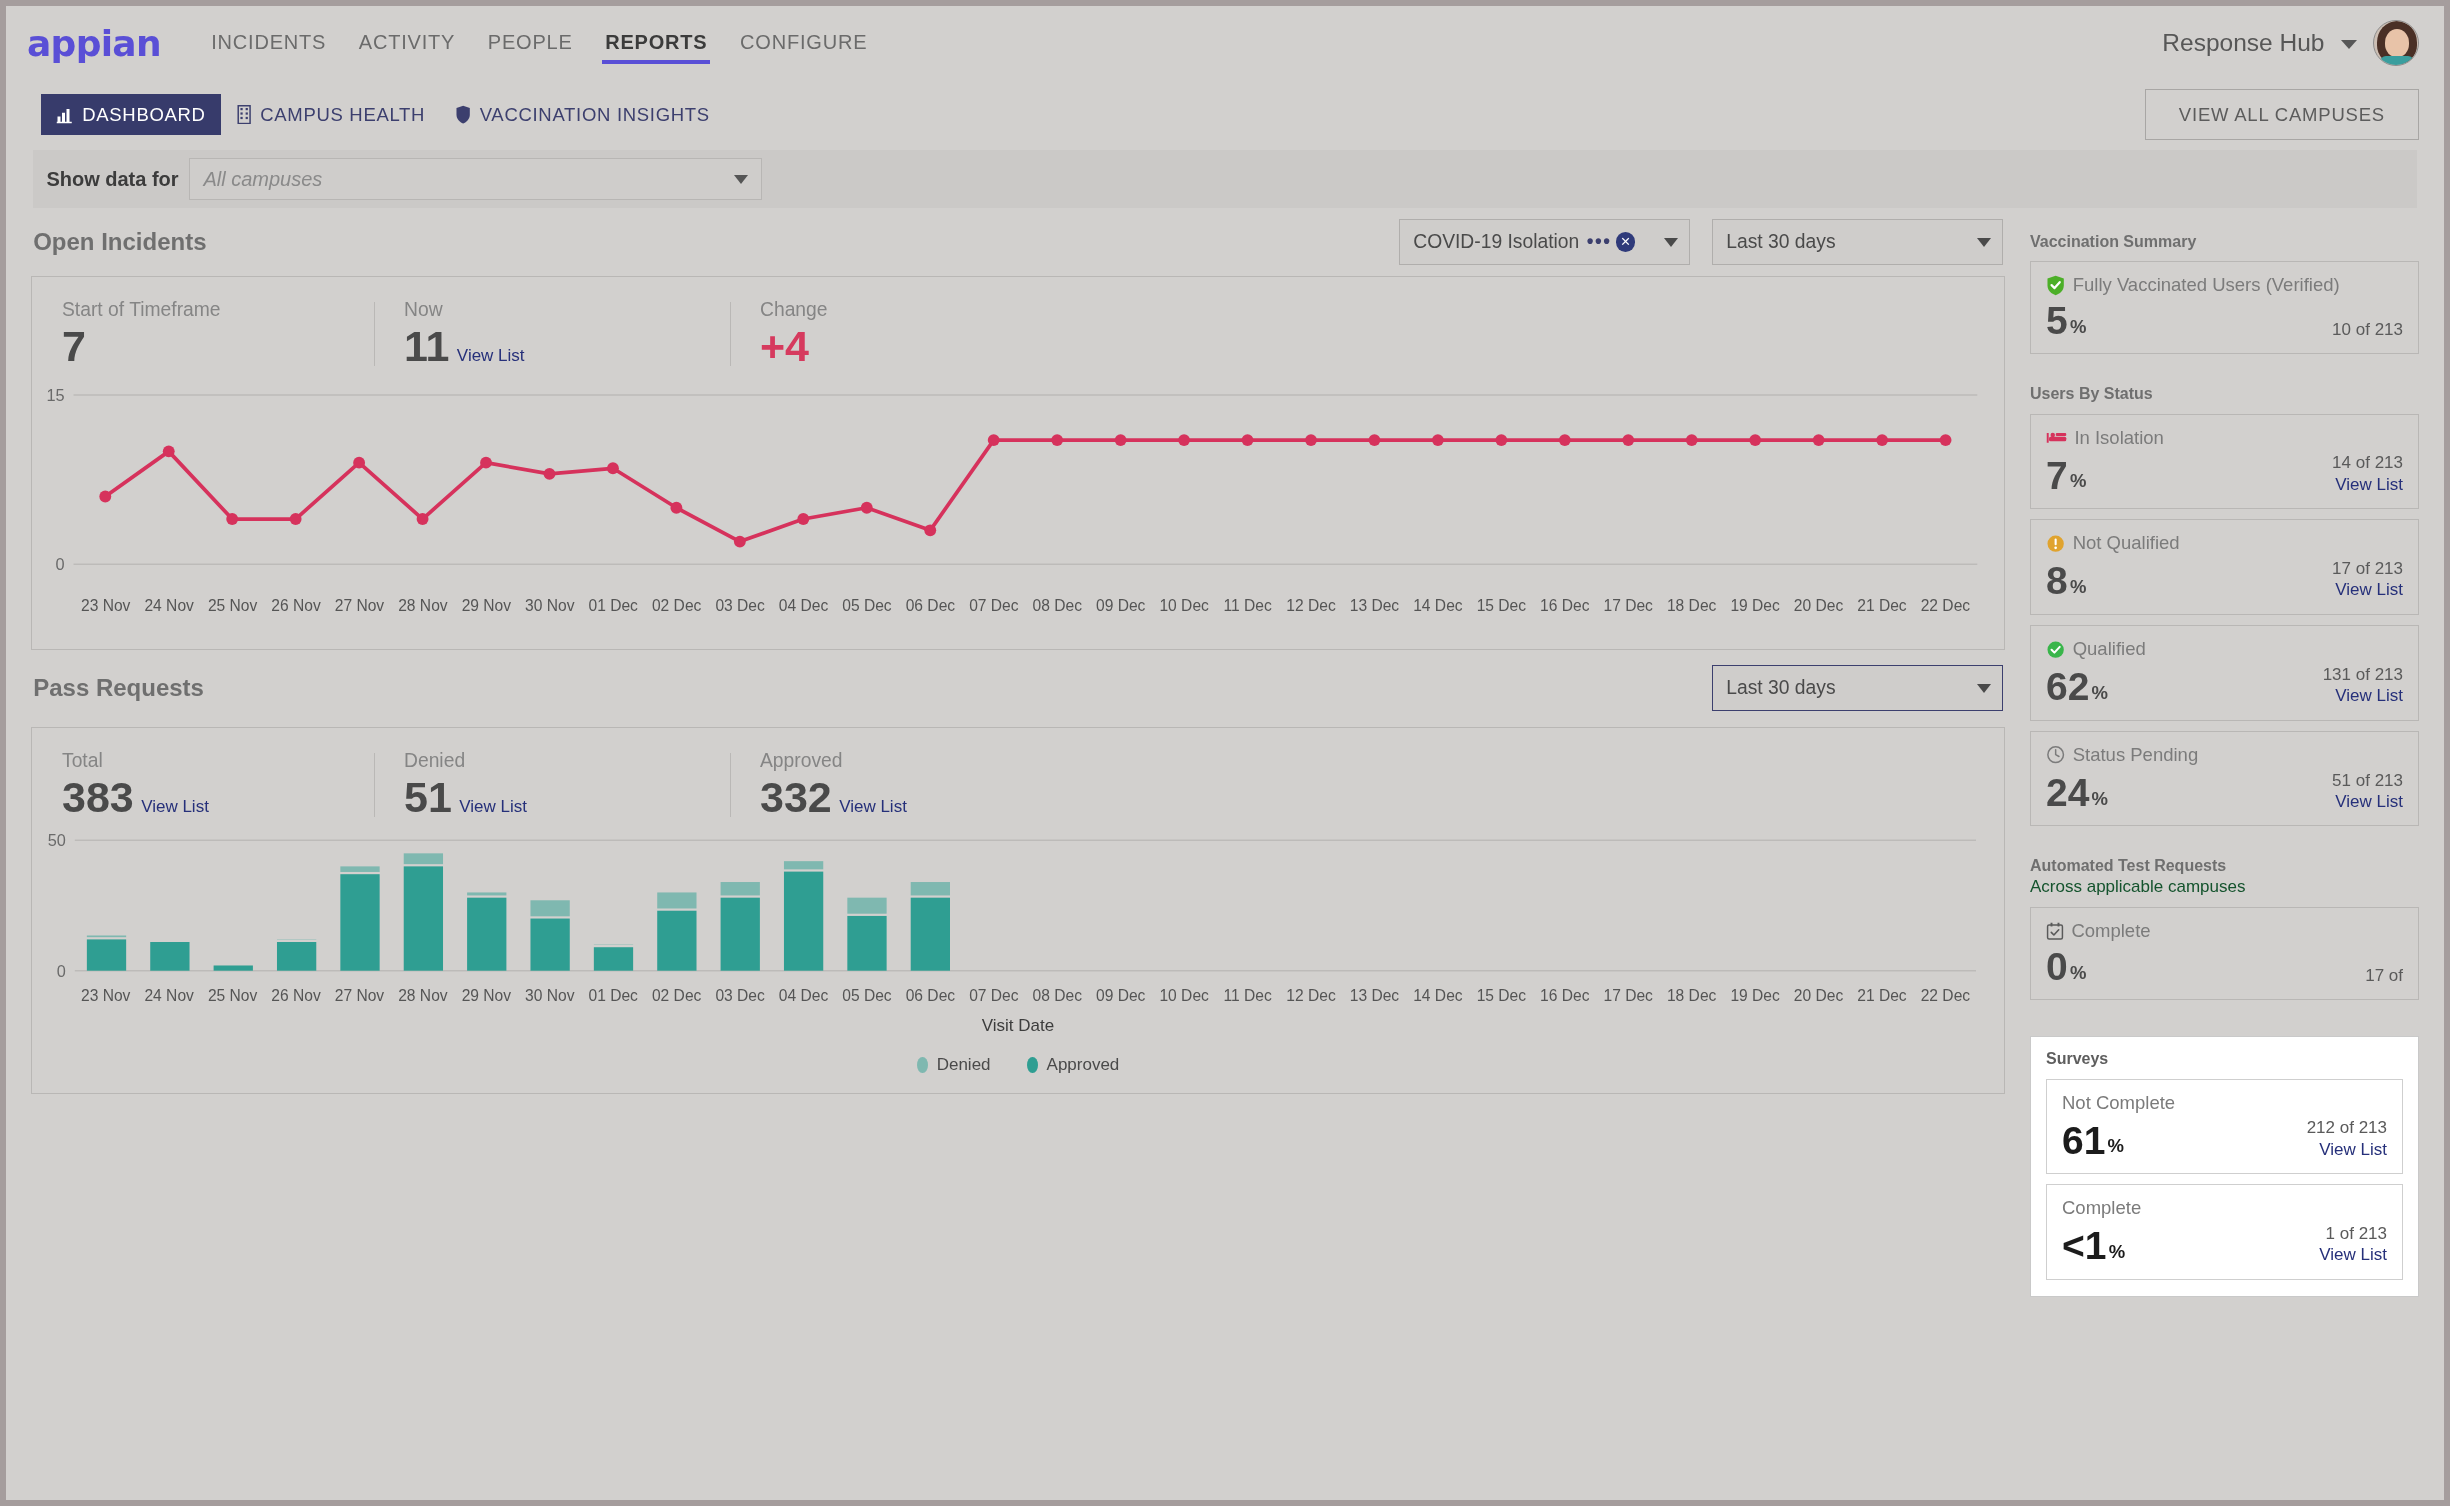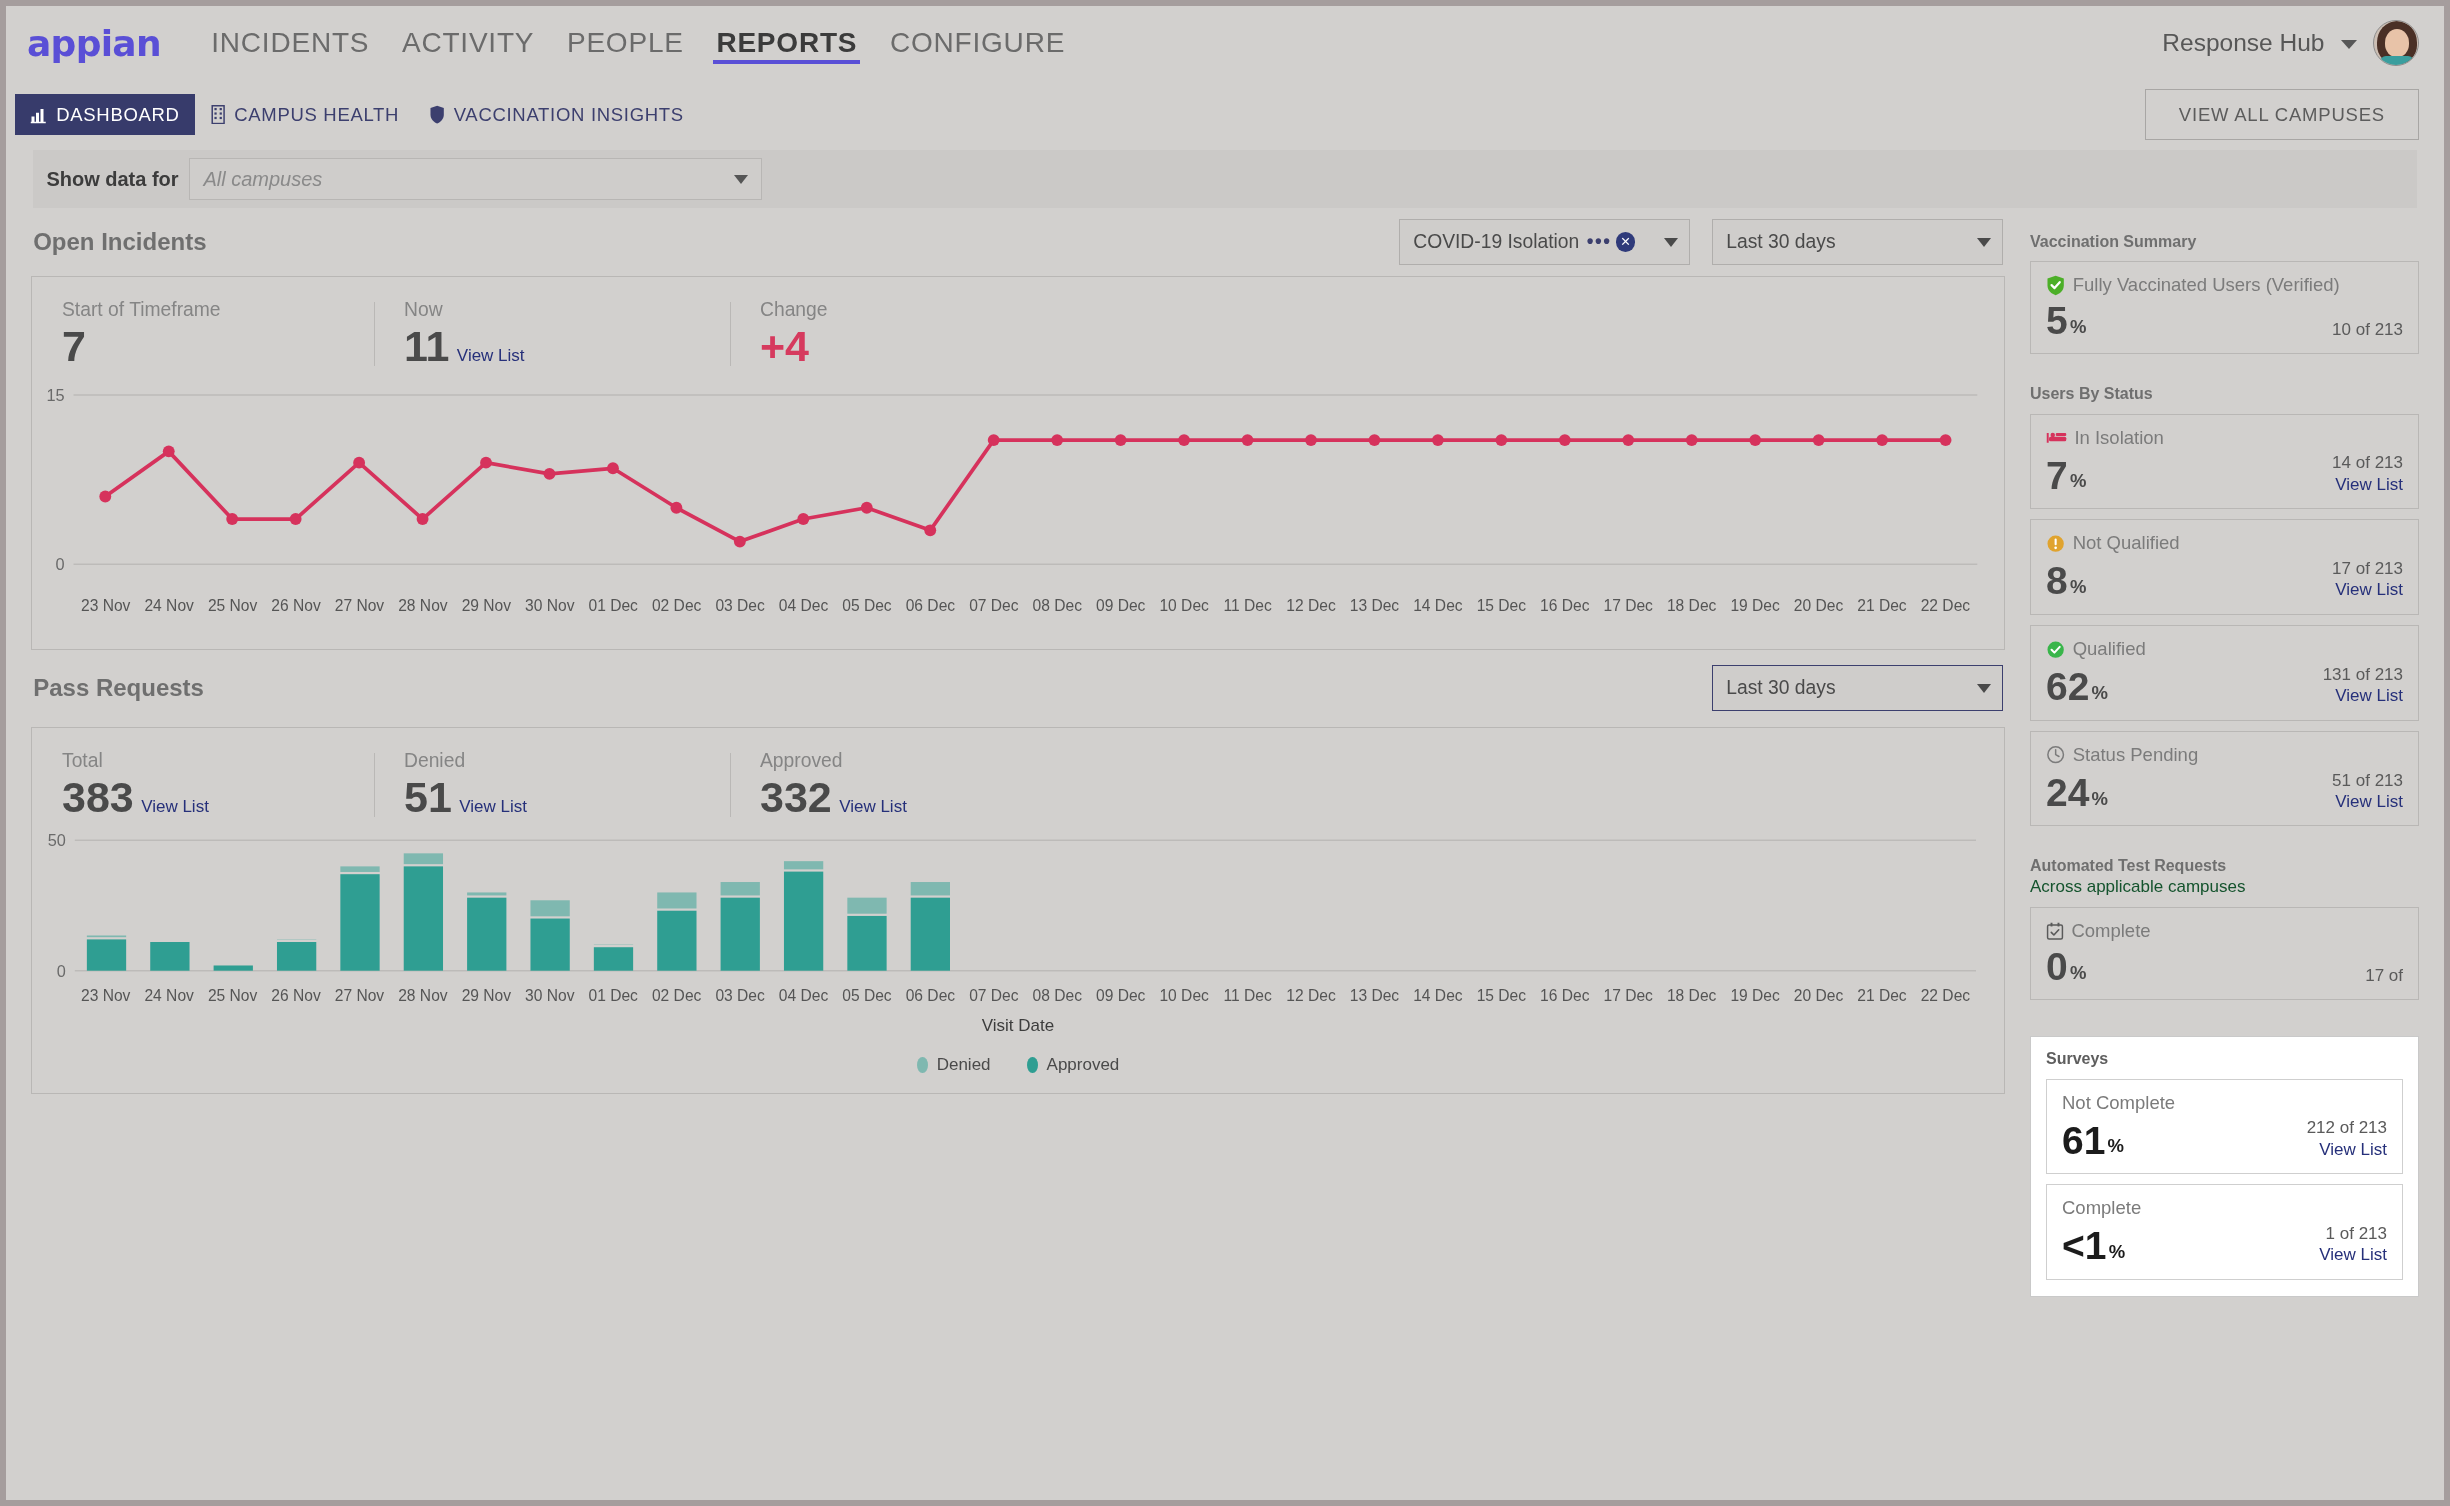--- a/index.html
+++ b/index.html
@@ -24,21 +24,21 @@
     position: relative;
   }
   .logo {
     font-family: "DejaVu Sans", sans-serif;
     font-size: 36px; font-weight: 700; color: #5a4fd6;
     letter-spacing: -0.7px; line-height: 1;
     margin-right: 34px; position: relative; top: 1.5px;
   }
   .navlinks { display: flex; align-items: flex-end; gap: 0; height: 73px; }
   .navlink {
-    font-size: 28px; color: #6b6b6b; letter-spacing: 0.8px;
+    font-size: 20px; color: #6b6b6b; letter-spacing: 0.8px;
     padding: 0 16.3px; height: 73px; display: flex; align-items: center;
     position: relative; cursor: pointer; white-space: nowrap;
   }
   .navlink.active { color: #3b3b3b; font-weight: 700; }
   .navlink.active::after {
     content: ""; position: absolute; left: 13.4px; right: 13.4px; bottom: 15px;
     height: 3.7px; background: #5a4fd6;
   }
   .userbox {
     margin-left: auto; display: flex; align-items: center; gap: 16.3px;
@@ -63,21 +63,21 @@
     border-radius: 50% 50% 46% 46%; background: #e8c3a8;
   }
   .avatar .top {
     position: absolute; left: 6px; bottom: 0; width: 34px; height: 9px;
     background: #3a9e9e; border-radius: 6px 6px 0 0;
   }
 
   
   .tabrow {
     height: 71px; background: #d2d0ce; display: flex; align-items: center;
-    padding: 0 25px 0 9px; position: relative;
+    padding: 0 25px 0 35px; position: relative;
   }
   .tabbtn {
     display: flex; align-items: center; gap: 8.2px;
     font-size: 18.5px; letter-spacing: 0.7px; color: #3c3f6e; font-weight: 400;
     padding: 9.6px 15px; cursor: pointer; white-space: nowrap;
   }
   .tabbtn.active { background: #373b6b; color: #fff; }
   .tabbtn .ic { display: inline-flex; align-items: center; }
   .viewall {
     margin-left: auto; border: 0.7px solid #a8a6a4; background: #d2d0ce;

